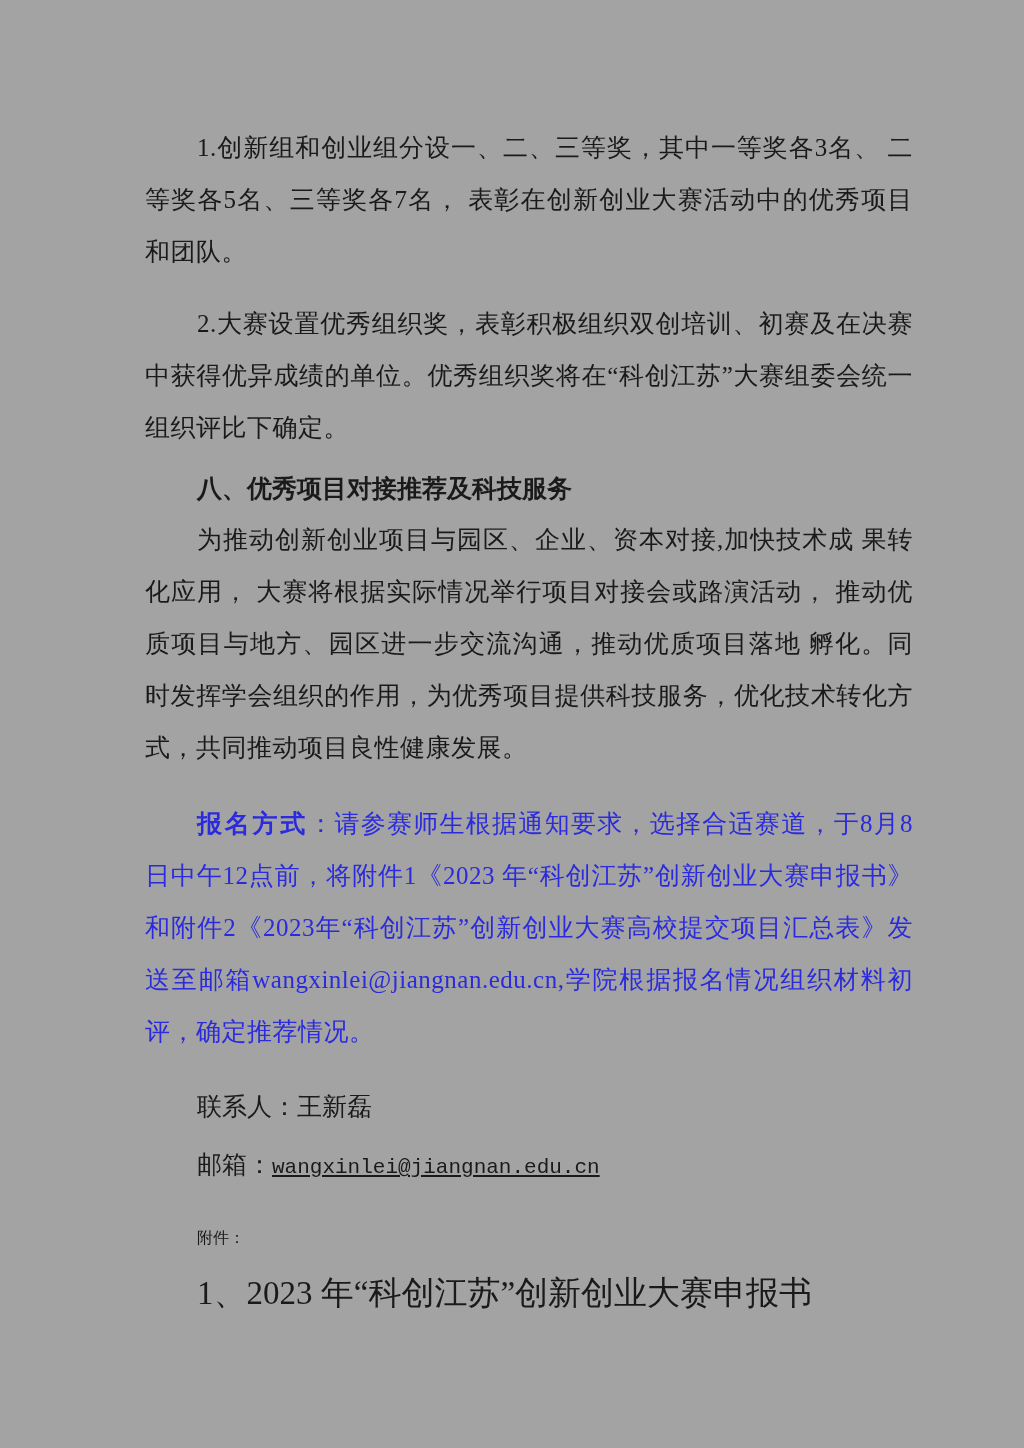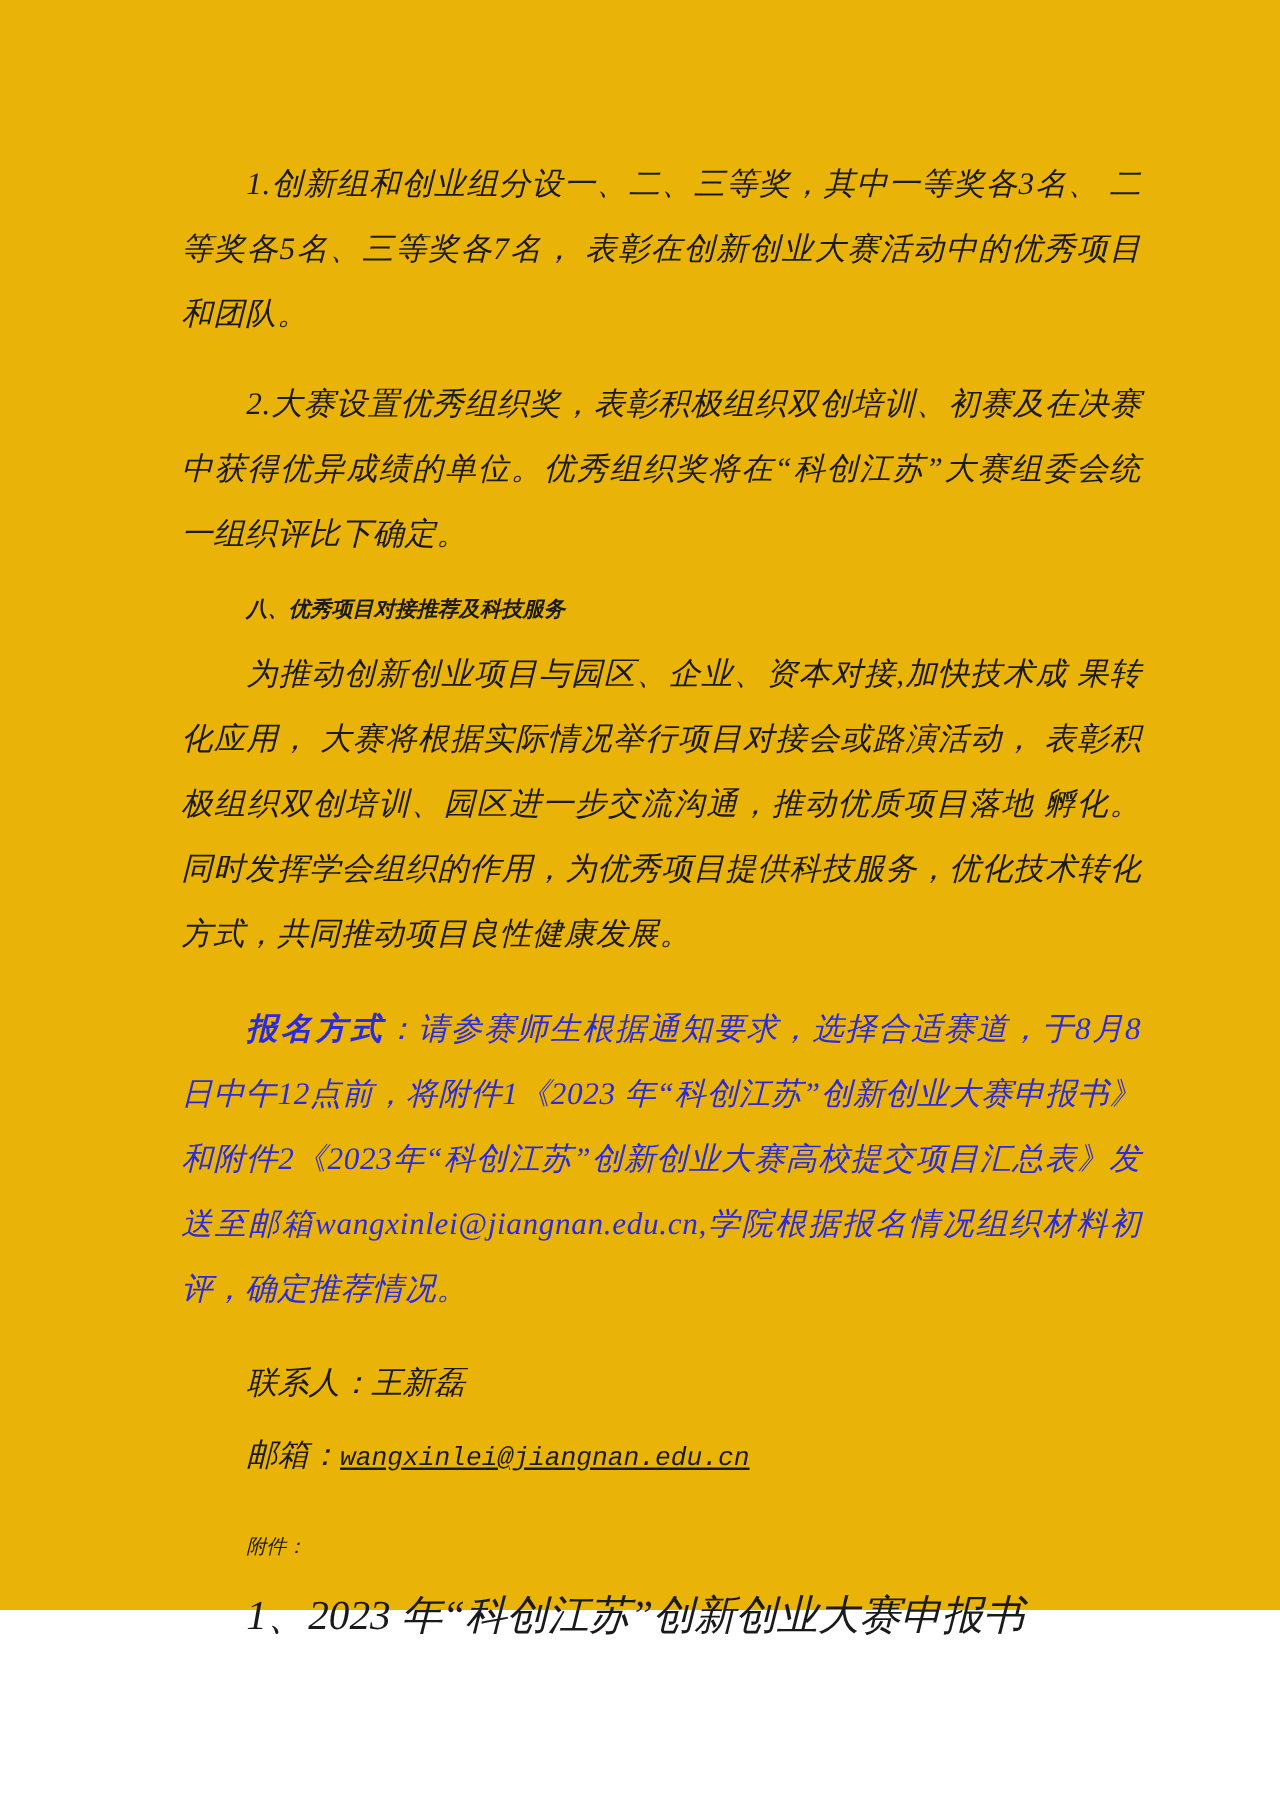--- a/index.html
+++ b/index.html
@@ -13,23 +13,22 @@
     font-family: "Liberation Serif", "DejaVu Serif", serif;
     color: #1a1a1a;
     position: relative;
     overflow: hidden;
   }
   .page {
     position: absolute;
     left: 0;
     top: 0;
     width: 1024px;
-    height: 1288px;
-    background: #eab308;
-    font-style: italic;
+    height: 1448px;
+    background: #a3a3a3;
   }
   .content {
     position: absolute;
     left: 145px;
     top: 122px;
     width: 768px;
   }
   p {
     margin: 0;
     font-size: 25px;
@@ -40,21 +39,21 @@
   }
   .indent {
     text-indent: 52px;
   }
   .para-block {
     margin-bottom: 8px;
   }
   .heading {
     font-weight: bold;
     font-family: "Liberation Sans", "DejaVu Sans", sans-serif;
-    font-size: 17px;
+    font-size: 25px;
     line-height: 52px;
     text-indent: 52px;
     margin: 2px 0 0 0;
   }
   .blue {
     color: #2b2bdd;
   }
   .blue-bold {
     font-weight: bold;
     letter-spacing: 2px;
@@ -96,21 +95,21 @@
 
     <div class="spacer-md"></div>
 
     <div class="para-block">
       <p class="indent">2.大赛设置优秀组织奖，表彰积极组织双创培训、初赛及在决赛中获得优异成绩的单位。优秀组织奖将在“科创江苏”大赛组委会统一组织评比下确定。</p>
     </div>
 
     <div class="heading">八、优秀项目对接推荐及科技服务</div>
 
     <div class="para-block">
-      <p class="indent">为推动创新创业项目与园区、企业、资本对接,加快技术成 果转化应用， 大赛将根据实际情况举行项目对接会或路演活动， 表彰积极组织双创培训、园区进一步交流沟通，推动优质项目落地 孵化。同时发挥学会组织的作用，为优秀项目提供科技服务，优化技术转化方式，共同推动项目良性健康发展。</p>
+      <p class="indent">为推动创新创业项目与园区、企业、资本对接,加快技术成 果转化应用， 大赛将根据实际情况举行项目对接会或路演活动， 推动优质项目与地方、园区进一步交流沟通，推动优质项目落地 孵化。同时发挥学会组织的作用，为优秀项目提供科技服务，优化技术转化方式，共同推动项目良性健康发展。</p>
     </div>
 
     <div class="spacer-lg"></div>
 
     <div class="para-block">
       <p class="indent blue"><span class="blue-bold">报名方式</span><span>：</span><span>请参赛师生根据通知要求，选择合适赛道，于8月8日中午12点前，将附件1《2023 年“科创江苏”创新创业大赛申报书》和附件2《2023年“科创江苏”创新创业大赛高校提交项目汇总表》发送至邮箱wangxinlei@jiangnan.edu.cn,学院根据报名情况组织材料初评，确定推荐情况。</span></p>
     </div>
 
     <div class="spacer-md"></div>
 

